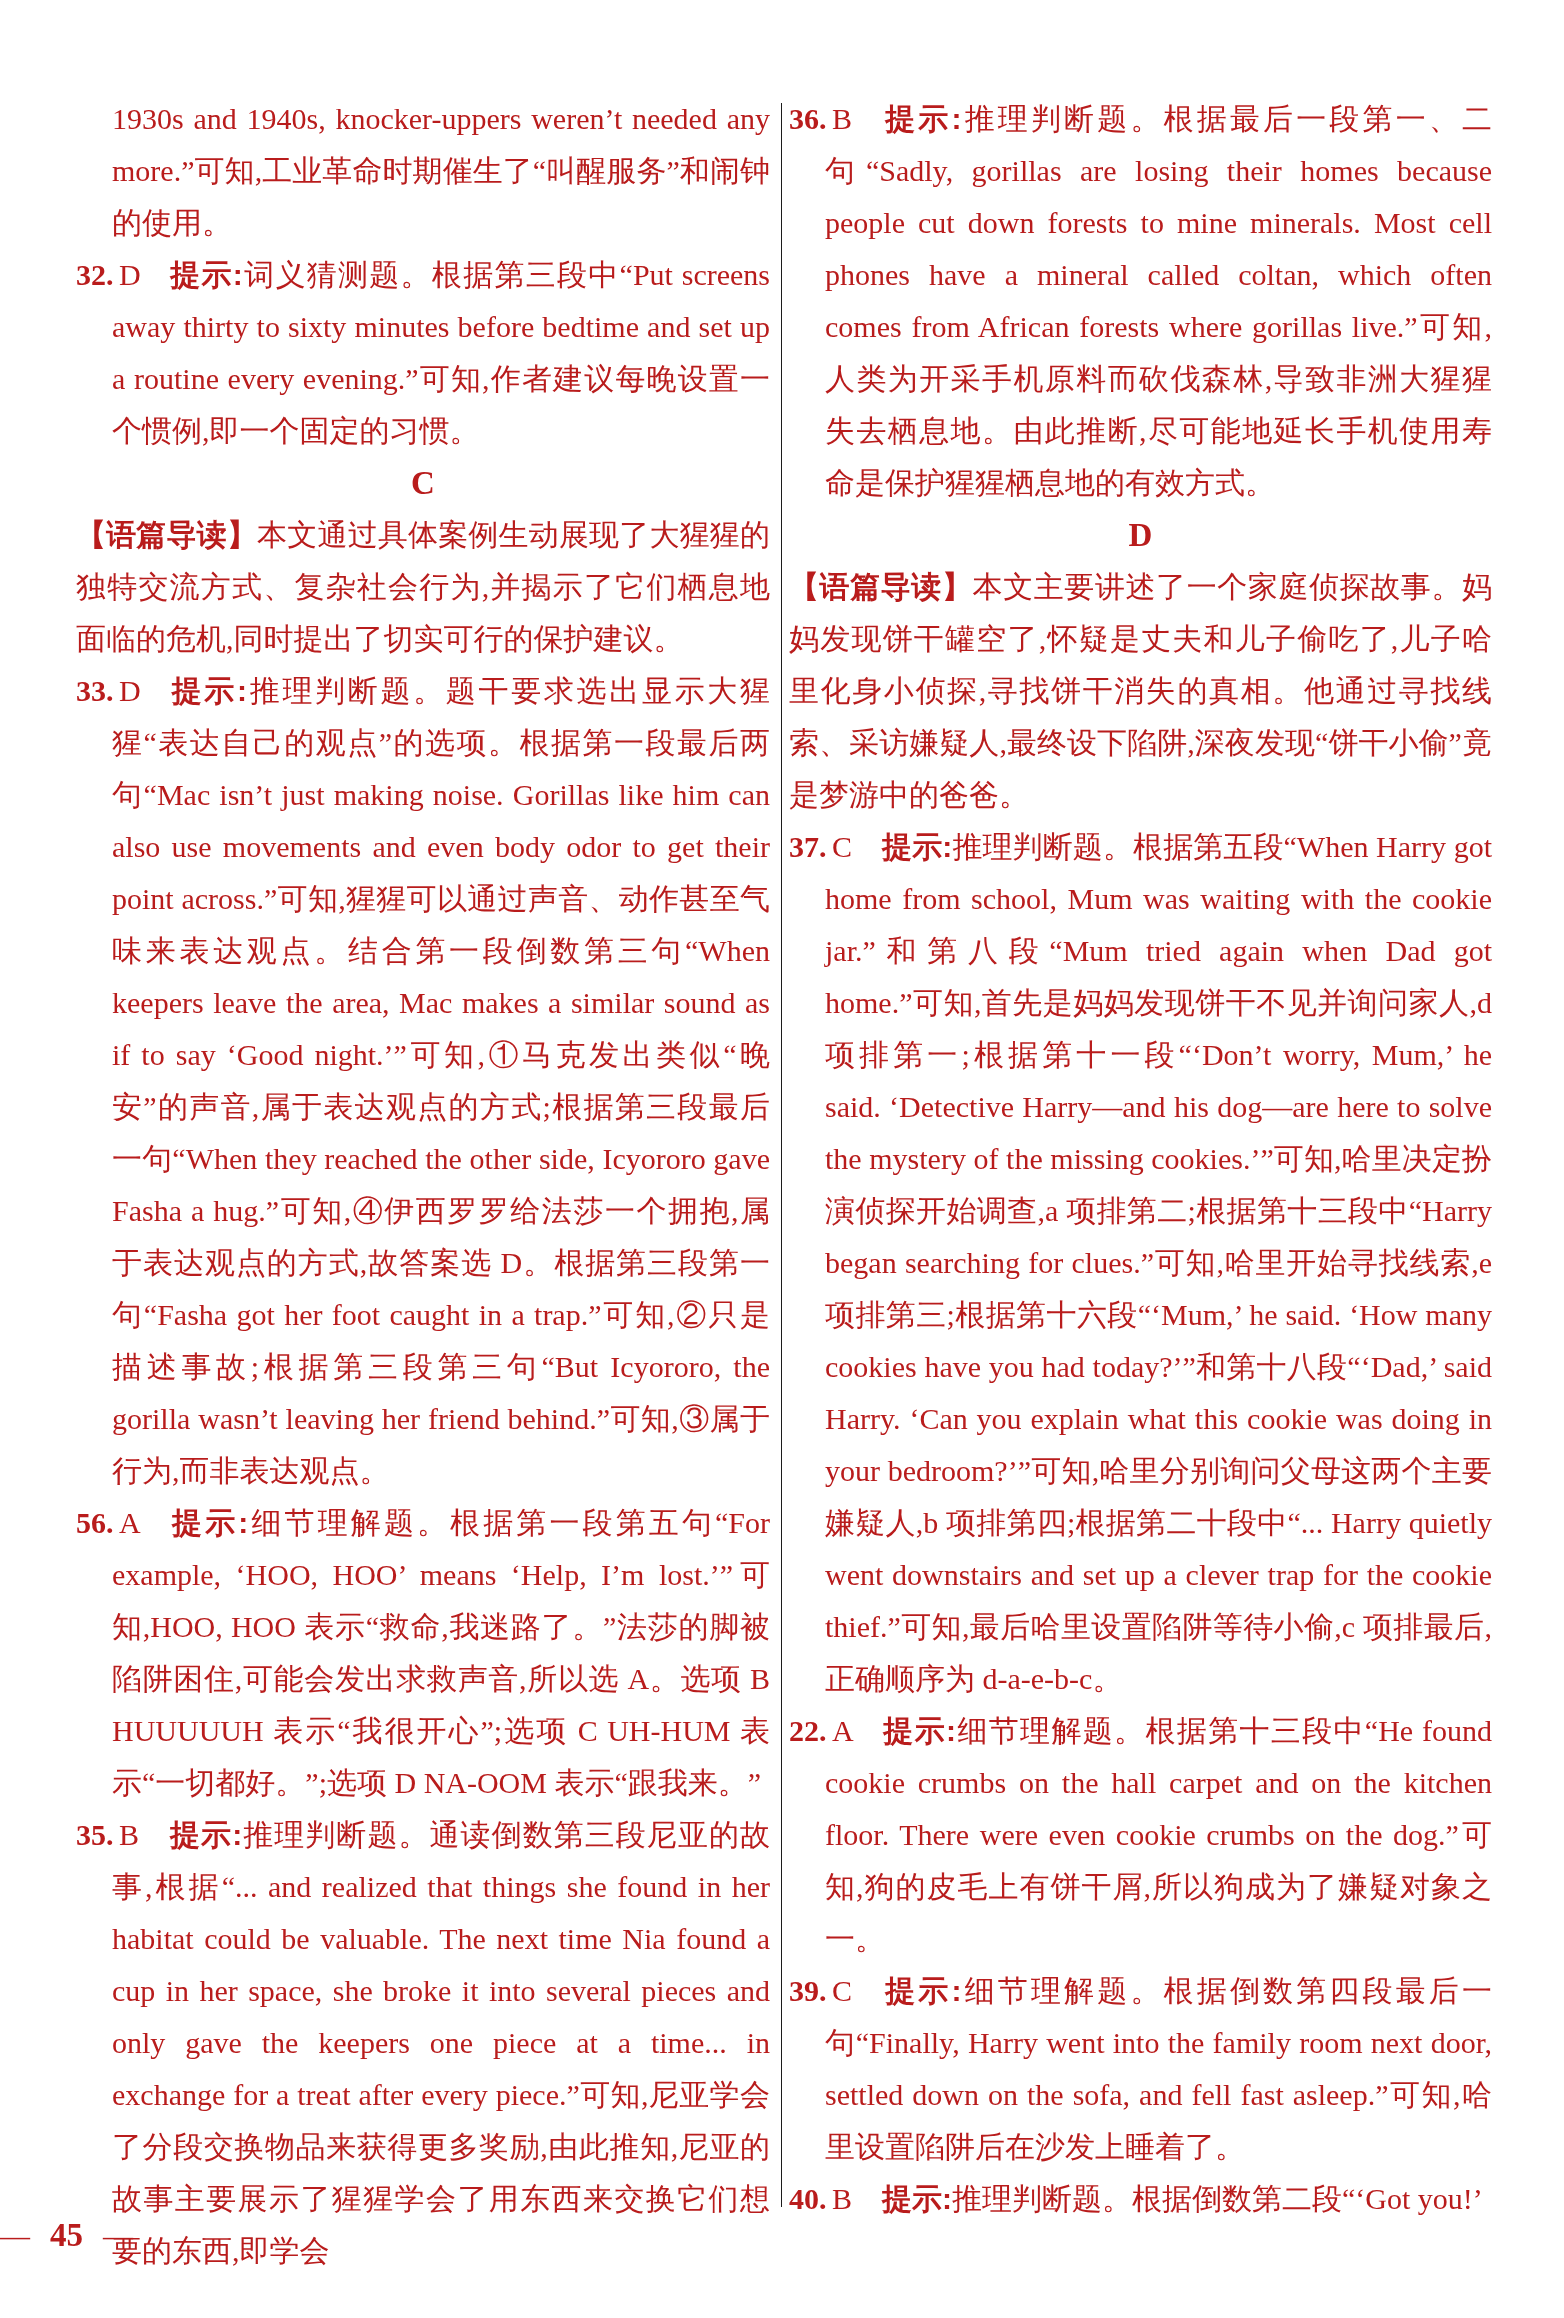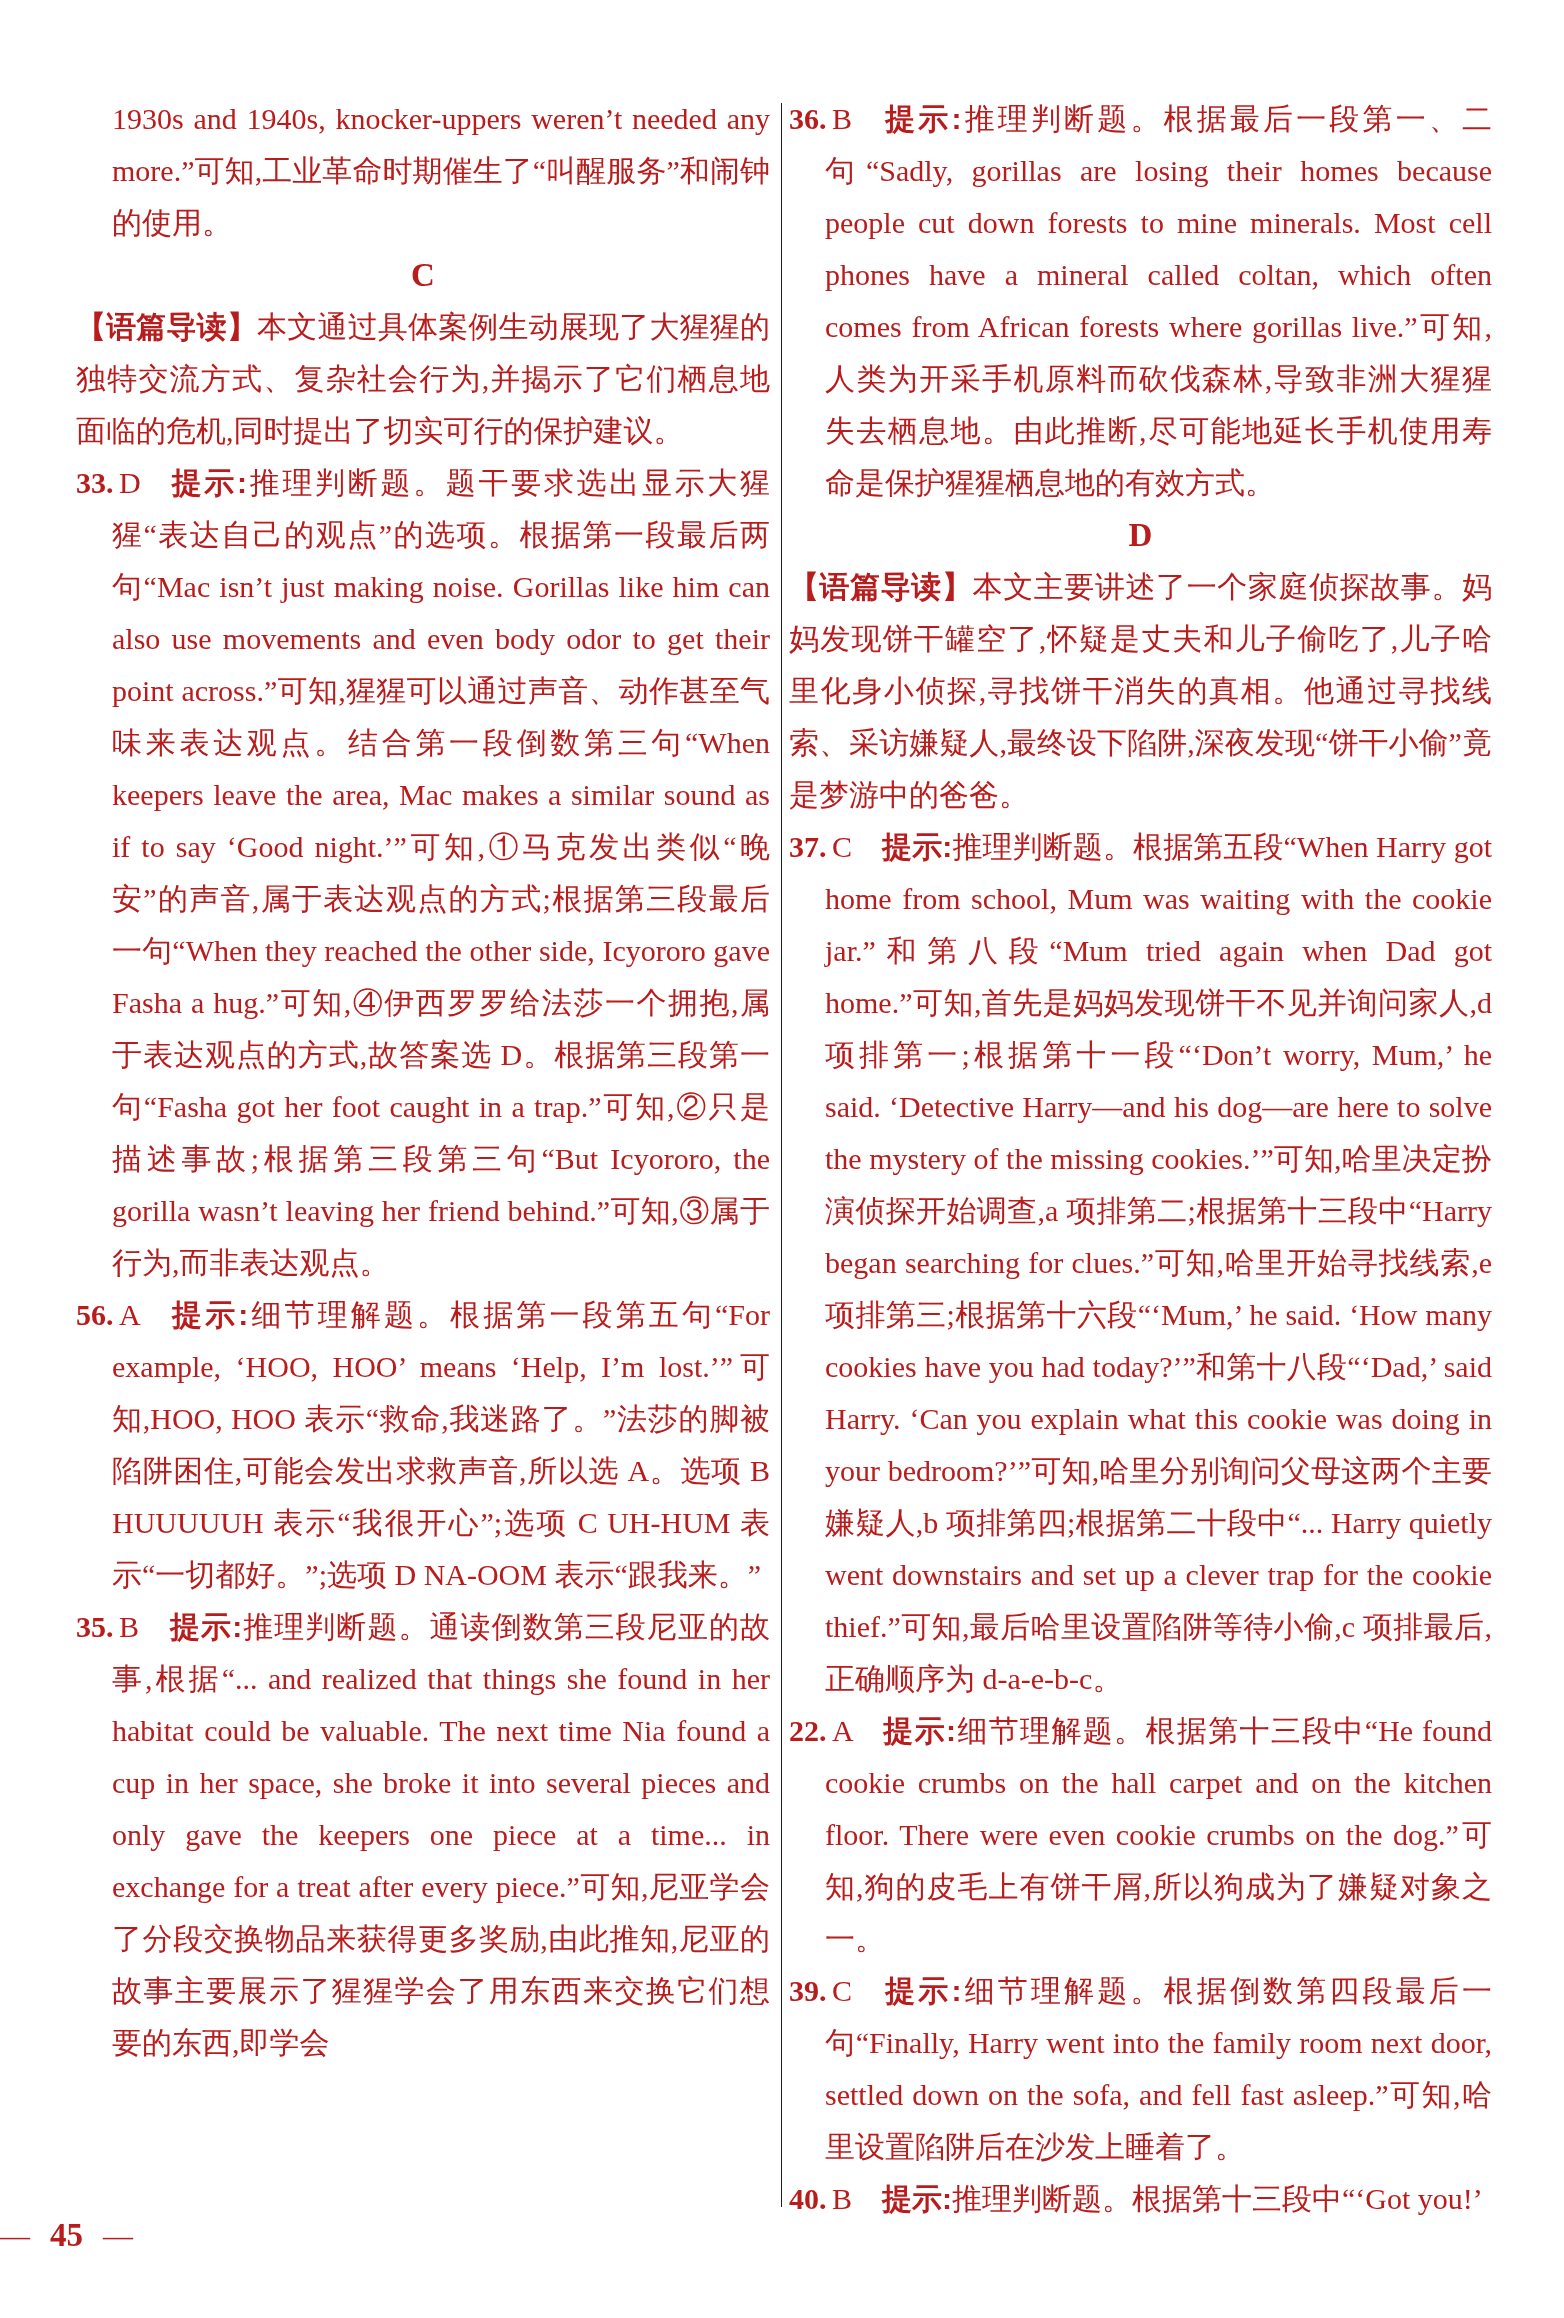--- a/index.html
+++ b/index.html
@@ -49,20 +49,21 @@
 <body>
 
 <div class="page">
 
   <div class="divider"></div>
 
   <div class="col col-left">
 
     <p class="cont">1930s and 1940s, knocker-uppers weren’t needed any more.”可知,工业革命时期催生了“叫醒服务”和闹钟的使用。</p>
 
+    <p class="item"><span class="num">32.</span><span class="ans">D</span><span class="hint">提示:</span><span>词义猜测题。根据第三段中“Put screens away thirty to sixty minutes before bedtime and set up a routine every evening.”可知,作者建议每晚设置一个惯例,即一个固定的习惯。</span></p>
 
     <p class="section-header">C</p>
 
     <p class="intro"><span class="intro-label">【语篇导读】</span><span>本文通过具体案例生动展现了大猩猩的独特交流方式、复杂社会行为,并揭示了它们栖息地面临的危机,同时提出了切实可行的保护建议。</span></p>
 
     <p class="item"><span class="num">33.</span><span class="ans">D</span><span class="hint">提示:</span><span>推理判断题。题干要求选出显示大猩猩“表达自己的观点”的选项。根据第一段最后两句“Mac isn’t just making noise. Gorillas like him can also use movements and even body odor to get their point across.”可知,猩猩可以通过声音、动作甚至气味来表达观点。结合第一段倒数第三句“When keepers leave the area, Mac makes a similar sound as if to say ‘Good night.’”可知,①马克发出类似“晚安”的声音,属于表达观点的方式;根据第三段最后一句“When they reached the other side, Icyororo gave Fasha a hug.”可知,④伊西罗罗给法莎一个拥抱,属于表达观点的方式,故答案选 D。根据第三段第一句“Fasha got her foot caught in a trap.”可知,②只是描述事故;根据第三段第三句“But Icyororo, the gorilla wasn’t leaving her friend behind.”可知,③属于行为,而非表达观点。</span></p>
 
     <p class="item"><span class="num">56.</span><span class="ans">A</span><span class="hint">提示:</span><span>细节理解题。根据第一段第五句“For example, ‘HOO, HOO’ means ‘Help, I’m lost.’”可知,HOO, HOO 表示“救命,我迷路了。”法莎的脚被陷阱困住,可能会发出求救声音,所以选 A。选项 B HUUUUUH 表示“我很开心”;选项 C UH-HUM 表示“一切都好。”;选项 D NA-OOM 表示“跟我来。”</span></p>
 
     <p class="item"><span class="num">35.</span><span class="ans">B</span><span class="hint">提示:</span><span>推理判断题。通读倒数第三段尼亚的故事,根据“... and realized that things she found in her habitat could be valuable. The next time Nia found a cup in her space, she broke it into several pieces and only gave the keepers one piece at a time... in exchange for a treat after every piece.”可知,尼亚学会了分段交换物品来获得更多奖励,由此推知,尼亚的故事主要展示了猩猩学会了用东西来交换它们想要的东西,即学会</span></p>
@@ -77,20 +78,20 @@
     <p class="section-header">D</p>
 
     <p class="intro"><span class="intro-label">【语篇导读】</span><span>本文主要讲述了一个家庭侦探故事。妈妈发现饼干罐空了,怀疑是丈夫和儿子偷吃了,儿子哈里化身小侦探,寻找饼干消失的真相。他通过寻找线索、采访嫌疑人,最终设下陷阱,深夜发现“饼干小偷”竟是梦游中的爸爸。</span></p>
 
     <p class="item"><span class="num">37.</span><span class="ans">C</span><span class="hint">提示:</span><span>推理判断题。根据第五段“When Harry got home from school, Mum was waiting with the cookie jar.”和第八段“Mum tried again when Dad got home.”可知,首先是妈妈发现饼干不见并询问家人,d 项排第一;根据第十一段“‘Don’t worry, Mum,’ he said. ‘Detective Harry—and his dog—are here to solve the mystery of the missing cookies.’”可知,哈里决定扮演侦探开始调查,a 项排第二;根据第十三段中“Harry began searching for clues.”可知,哈里开始寻找线索,e 项排第三;根据第十六段“‘Mum,’ he said. ‘How many cookies have you had today?’”和第十八段“‘Dad,’ said Harry. ‘Can you explain what this cookie was doing in your bedroom?’”可知,哈里分别询问父母这两个主要嫌疑人,b 项排第四;根据第二十段中“... Harry quietly went downstairs and set up a clever trap for the cookie thief.”可知,最后哈里设置陷阱等待小偷,c 项排最后,正确顺序为 d-a-e-b-c。</span></p>
 
     <p class="item"><span class="num">22.</span><span class="ans">A</span><span class="hint">提示:</span><span>细节理解题。根据第十三段中“He found cookie crumbs on the hall carpet and on the kitchen floor. There were even cookie crumbs on the dog.”可知,狗的皮毛上有饼干屑,所以狗成为了嫌疑对象之一。</span></p>
 
     <p class="item"><span class="num">39.</span><span class="ans">C</span><span class="hint">提示:</span><span>细节理解题。根据倒数第四段最后一句“Finally, Harry went into the family room next door, settled down on the sofa, and fell fast asleep.”可知,哈里设置陷阱后在沙发上睡着了。</span></p>
 
-    <p class="item"><span class="num">40.</span><span class="ans">B</span><span class="hint">提示:</span><span>推理判断题。根据第十三段中“‘Got you!’</span></p>
+    <p class="item"><span class="num">40.</span><span class="ans">B</span><span class="hint">提示:</span><span>推理判断题。根据倒数第二段“‘Got you!’</span></p>
 
   </div>
 
   <div class="footer"><span class="dash">—</span><span class="pgnum">45</span><span class="dash">—</span></div>
 
 </div>
 
 
 </body></html>

